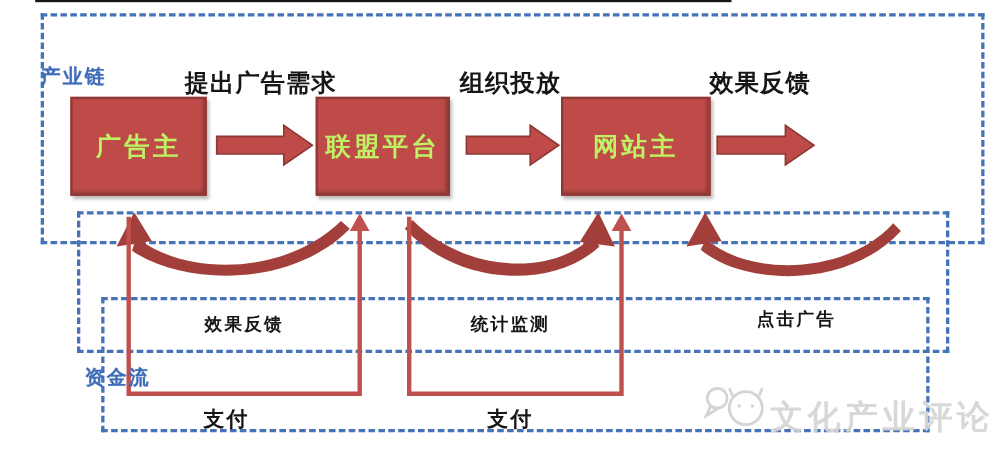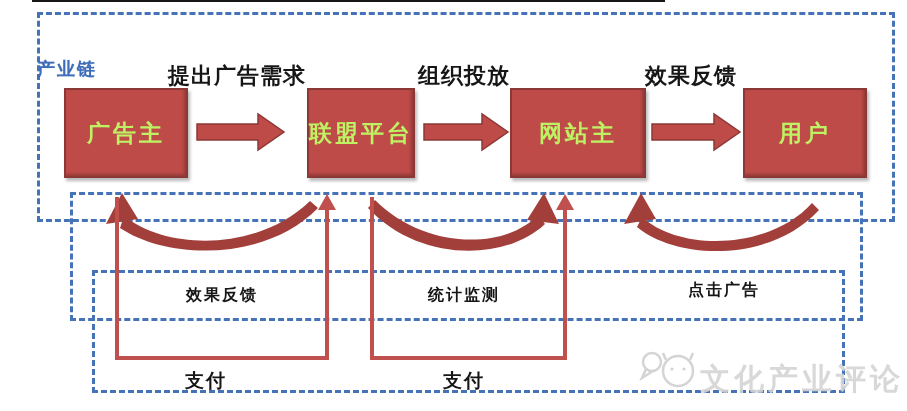--- a/index.html
+++ b/index.html
@@ -19,21 +19,21 @@
   .chain-border{left:37px;top:12px;width:858px;height:210px;}
   .data-border{left:70px;top:192px;width:793px;height:129px;}
   .money-border{left:92px;top:270px;width:753px;height:123px;}
   .section-label{position:absolute;color:var(--label-blue);font-weight:bold;font-size:18px;letter-spacing:2px;white-space:nowrap;text-shadow:0 0 1px rgba(62,108,184,.4);margin-left:32px;}
   .lbl-chain{left:5px;top:57px;}
   .lbl-data{left:31px;top:252px;}
   .lbl-money{left:45px;top:331px;}
   .node{position:absolute;top:88px;height:90px;background:var(--box-red);border:2px solid var(--box-border);box-sizing:border-box;display:flex;align-items:center;justify-content:center;box-shadow:inset -2px -2px 3px rgba(0,0,0,.22),2px 3px 3px rgba(0,0,0,.28);}
   .node span{font-family:"Liberation Serif",serif;font-size:23px;color:#bef264;letter-spacing:3px;white-space:nowrap;font-weight:bold;}
   .node-advertiser{left:64px;width:124px;}
-  .node-alliance{left:287px;width:108px;margin-left:20px;}
+  .node-alliance{left:287px;width:122px;}
   .node-website{left:510px;width:136px;}
   .node-user{left:743px;width:124px;}
   .flow-label{position:absolute;top:61px;font-weight:bold;font-size:22px;color:var(--ink);text-align:center;white-space:nowrap;letter-spacing:1px;}
   .fl-1{left:147px;width:180px;}
   .fl-2{left:384px;width:160px;}
   .fl-3{left:611px;width:160px;}
   .mid-label{position:absolute;font-weight:bold;font-size:16px;color:var(--ink);text-align:center;white-space:nowrap;letter-spacing:2px;}
   .ml-1{left:142px;top:285px;width:160px;}
   .ml-2{left:384px;top:285px;width:160px;}
   .ml-3{left:644px;top:280px;width:160px;}
@@ -92,32 +92,30 @@
       <path d="M646,369 L642,378 L653,371"></path>
       <circle cx="678" cy="371" r="15"></circle>
       <path d="M666,360 L663,353"></path>
       <path d="M690,360 L693,353"></path>
       <circle cx="672" cy="369" r="1.6" fill="var(--watermark)" stroke="none"></circle>
       <circle cx="684" cy="369" r="1.6" fill="var(--watermark)" stroke="none"></circle>
     </g>
   </svg>
 
   <div class="section-label lbl-chain">产业链</div>
+  <div class="section-label lbl-money">资金流</div>
 
   <div class="node node-advertiser">
     <span>广告主</span>
   </div>
   <div class="node node-alliance">
     <span>联盟平台</span>
   </div>
   <div class="node node-website">
     <span>网站主</span>
-  </div>
-  <div class="node node-user">
-    <span>用户</span>
   </div>
 
   <div class="flow-label fl-1">提出广告需求</div>
   <div class="flow-label fl-2">组织投放</div>
   <div class="flow-label fl-3">效果反馈</div>
 
   <div class="mid-label ml-1">效果反馈</div>
   <div class="mid-label ml-2">统计监测</div>
   <div class="mid-label ml-3">点击广告</div>
 

